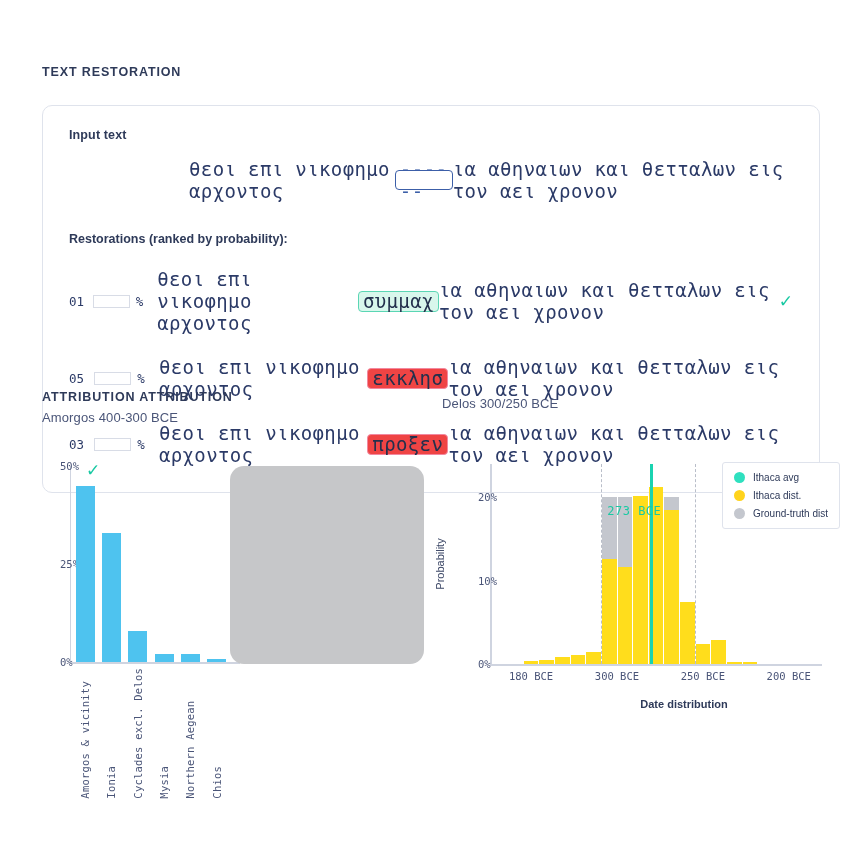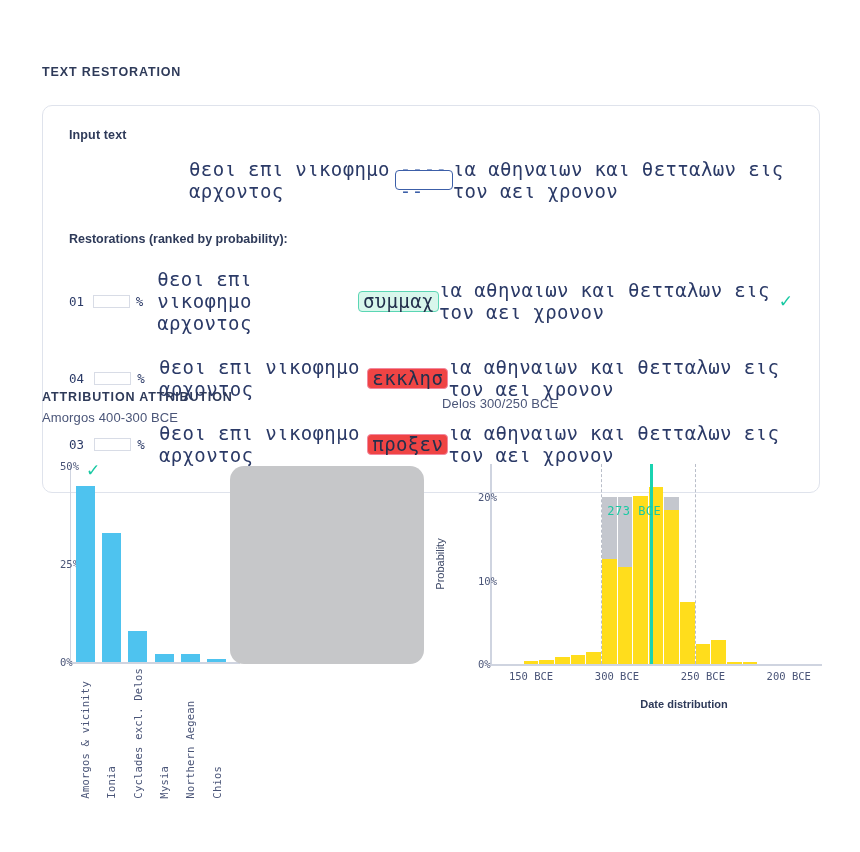--- a/index.html
+++ b/index.html
@@ -123,21 +123,21 @@
         <span class="pct">%</span>
         <span class="rtext">
           <span class="mono">θεοι επι νικοφημο αρχοντος </span>
           <span class="mono hl ok">συμμαχ</span>
           <span class="mono">ια αθηναιων και θετταλων εις τον αει χρονον</span>
         </span>
         <span class="tick">✓</span>
       </div>
 
       <div class="rrow">
-        <span class="rank">04</span>
+        <span class="rank">05</span>
         <span class="barwrap">
           <span class="barfill" id="bar1" style="width: 38%; background: rgb(251, 103, 130);"></span>
         </span>
         <span class="pct">%</span>
         <span class="rtext">
           <span class="mono">θεοι επι νικοφημο αρχοντος </span>
           <span class="mono hl no">εκκλησ</span>
           <span class="mono">ια αθηναιων και θετταλων εις τον αει χρονον</span>
         </span>
       </div>
@@ -283,22 +283,36 @@
           <div class="cslot"></div>
           <div class="cslot"></div>
         </div>
       <div id="chr-markers">
           <div class="dash" style="left: 159.333px;"></div>
           <div class="dash" style="left: 253.048px;"></div>
           <div class="avgline" style="left: 207.814px; background: rgb(25, 211, 176);"></div>
           <div class="avglabel" style="left: 165.333px; top: 46px;">273 BCE</div>
         </div>
       <div id="chr-xticks">
-          <div class="ctick" style="left: 89.0476px;">150 BCE</div>
+          <div class="ctick" style="left: 89.0476px;">180 BCE</div>
           <div class="ctick" style="left: 174.952px;">300 BCE</div>
           <div class="ctick" style="left: 260.857px;">250 BCE</div>
           <div class="ctick" style="left: 346.762px;">200 BCE</div>
         </div>
       <div class="xtitle">Date distribution</div>
 
+      <div class="legend">
+        <div class="lrow">
+          <span class="ldot" id="ld0" style="background: rgb(47, 224, 191);"></span>
+          <span class="ltxt">Ithaca avg</span>
+        </div>
+        <div class="lrow">
+          <span class="ldot" id="ld1" style="background: rgb(255, 211, 28);"></span>
+          <span class="ltxt">Ithaca dist.</span>
+        </div>
+        <div class="lrow">
+          <span class="ldot" id="ld2" style="background: rgb(196, 199, 206);"></span>
+          <span class="ltxt">Ground-truth dist</span>
+        </div>
+      </div>
     </div>
   </section>
 </div>
 
 </body></html>

